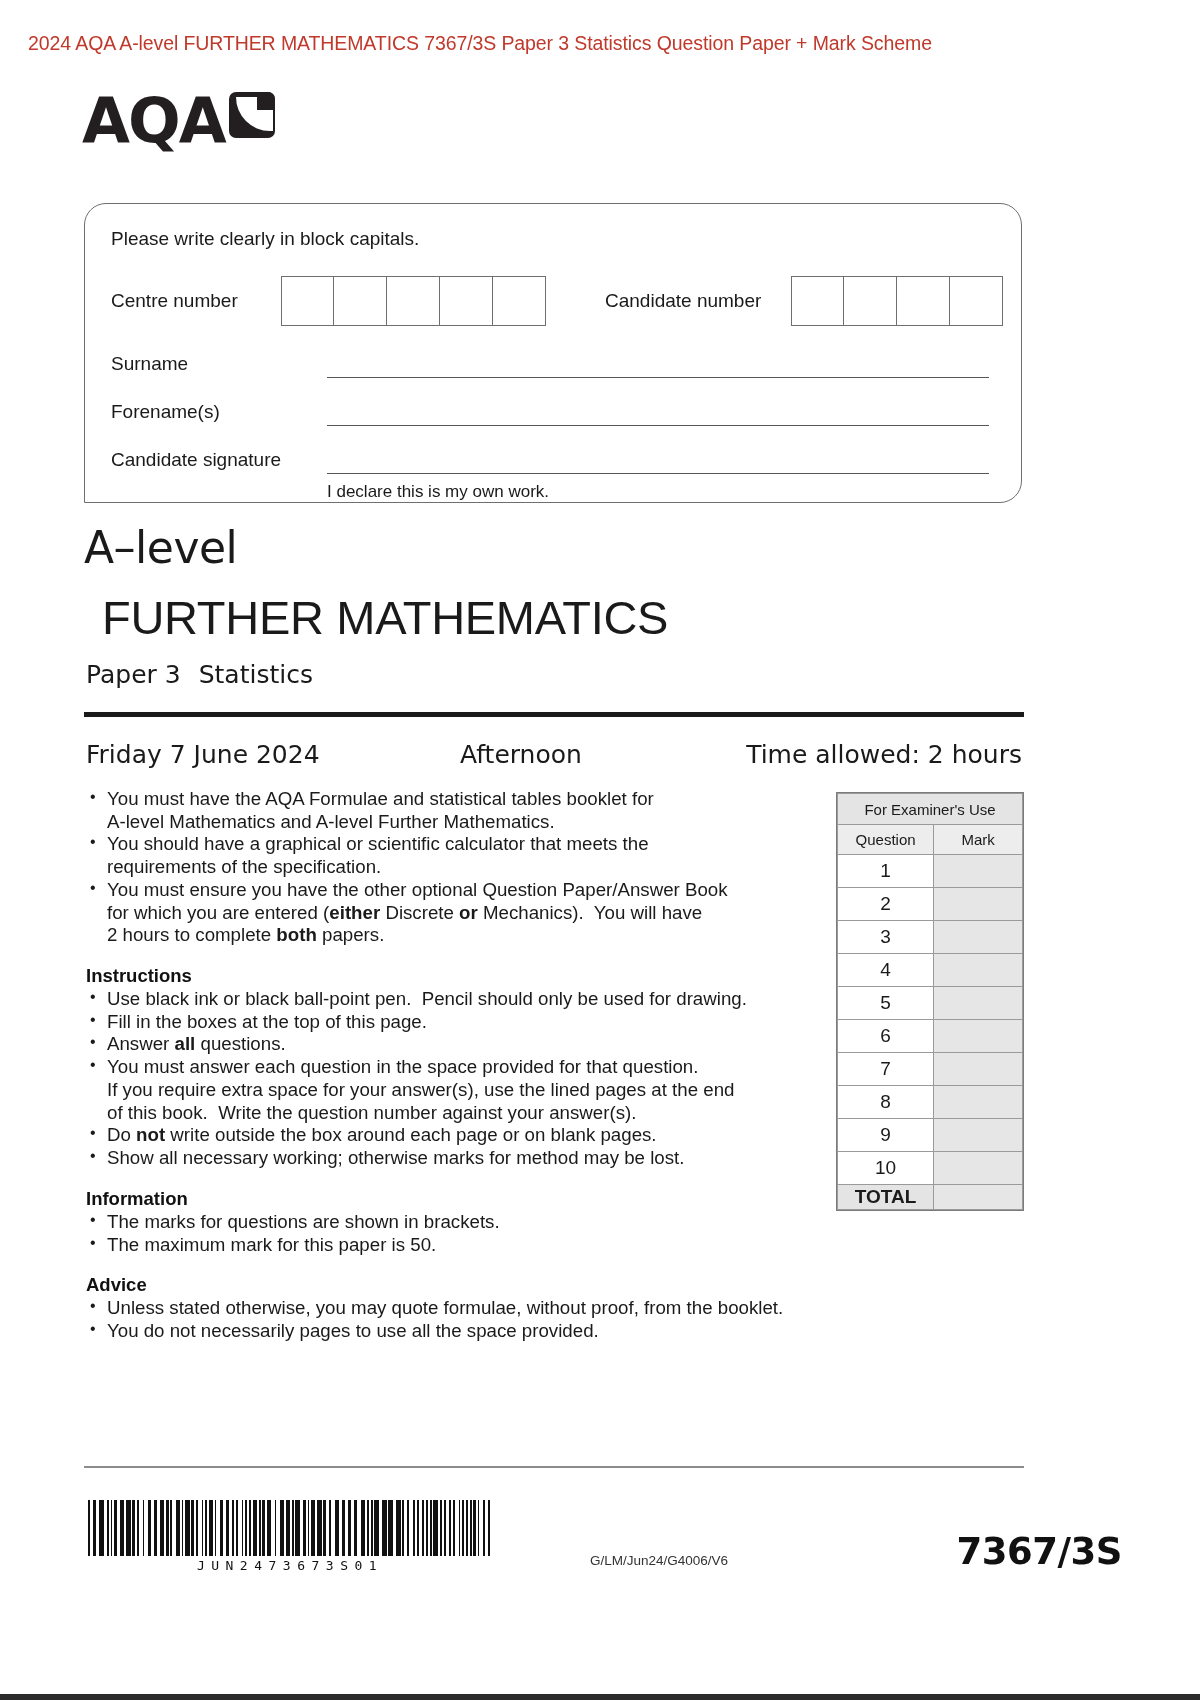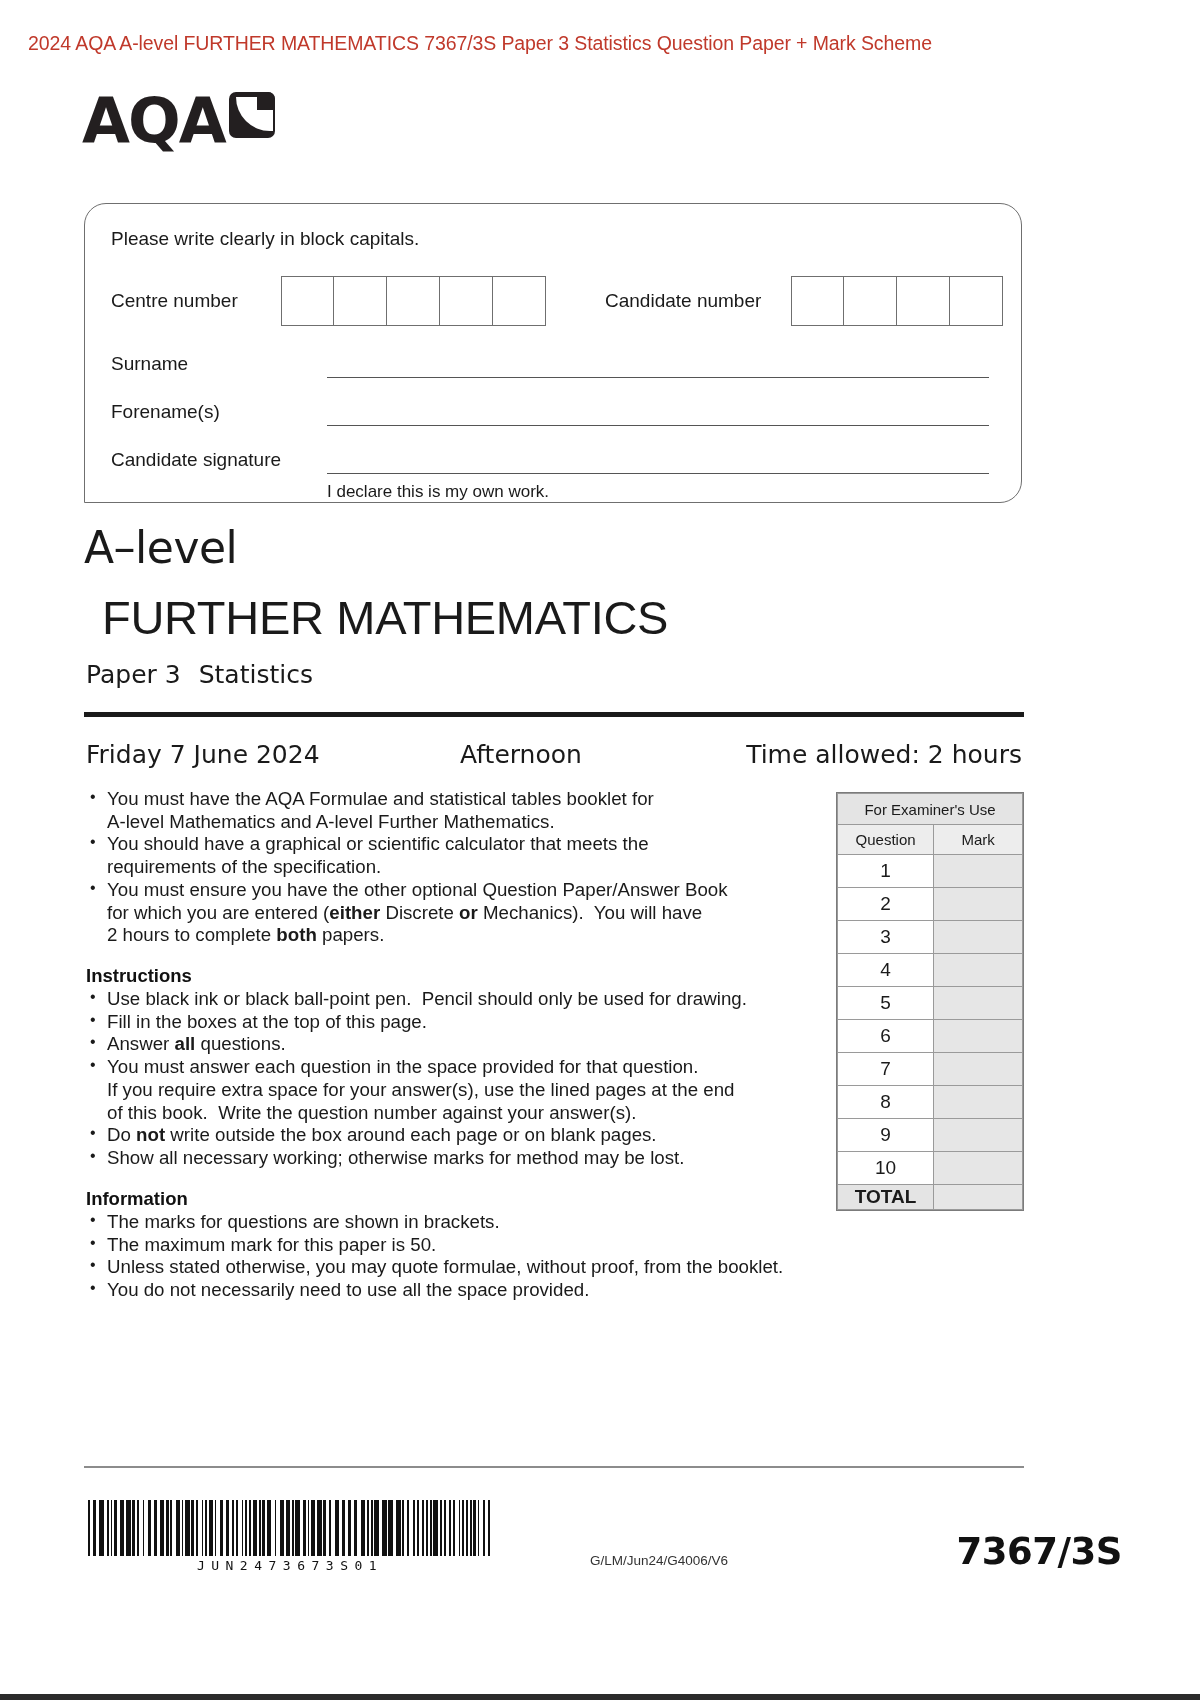--- a/index.html
+++ b/index.html
@@ -252,23 +252,24 @@
       <li>Do <b>not</b> write outside the box around each page or on blank pages.</li>
       <li>Show all necessary working; otherwise marks for method may be lost.</li>
     </ul>
 
     <div class="sec-head">Information</div>
     <ul class="bul">
       <li>The marks for questions are shown in brackets.</li>
       <li>The maximum mark for this paper is 50.</li>
     </ul>
 
+    <div class="sec-head">Advice</div>
     <ul class="bul">
       <li>Unless stated otherwise, you may quote formulae, without proof, from the booklet.</li>
-      <li>You do not necessarily need to use all the space provided.</li>
+      <li>You do not necessarily pages to use all the space provided.</li>
     </ul>
   </div>
 
   <div class="ex-table">
     <table>
       <tbody>
           <tr>
             <td class="ex-title" colspan="2">For Examiner's Use</td>
           </tr>
       <tr>

